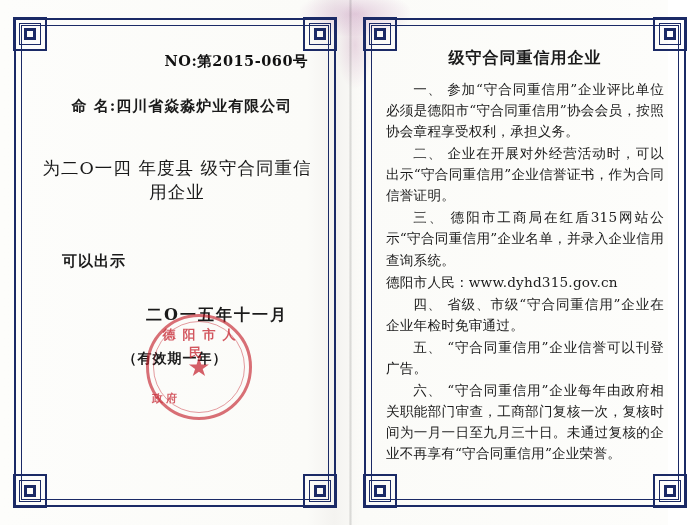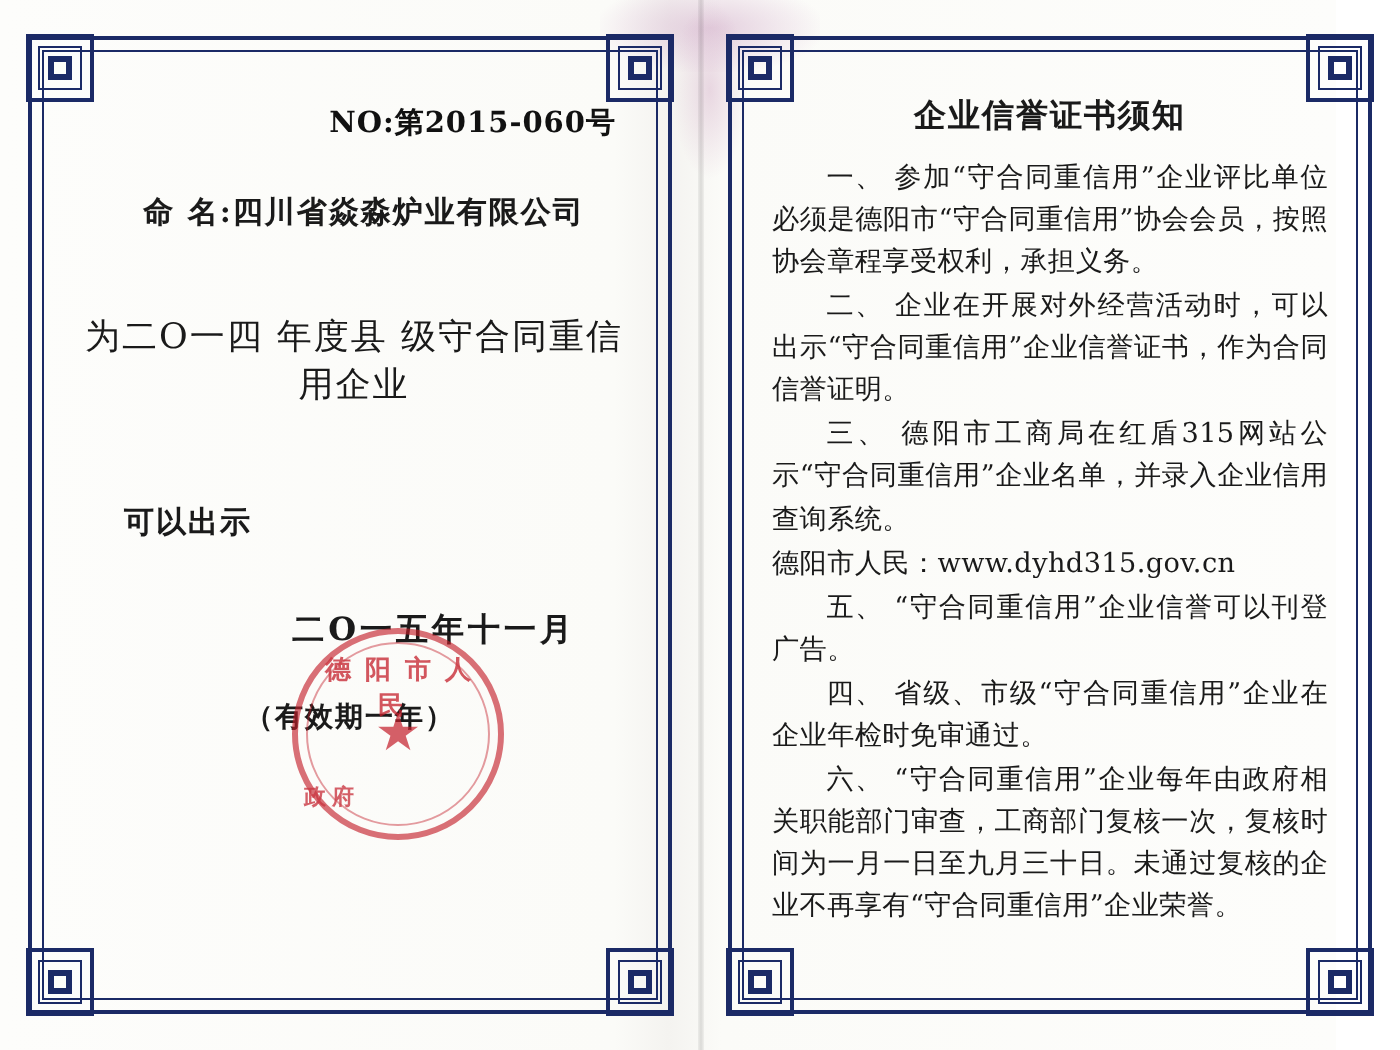--- a/index.html
+++ b/index.html
@@ -289,26 +289,26 @@
         <span class="c2"></span>
         <span class="c3"></span>
       </div>
     <div class="corner br">
         <span class="c1"></span>
         <span class="c2"></span>
         <span class="c3"></span>
       </div>
 
     <div class="content">
-      <div class="notice-title">企业信誉证书须知</div>
+      <div class="notice-title">级守合同重信用企业</div>
       <div class="notice-body">
         <p class="indent">一、 参加“守合同重信用”企业评比单位必须是德阳市“守合同重信用”协会会员，按照协会章程享受权利，承担义务。</p>
         <p class="indent">二、 企业在开展对外经营活动时，可以出示“守合同重信用”企业信誉证书，作为合同信誉证明。</p>
         <p class="indent">三、 德阳市工商局在红盾315网站公示“守合同重信用”企业名单，并录入企业信用查询系统。</p>
         <p class="url">德阳市人民：www.dyhd315.gov.cn</p>
+        <p class="indent">四、 省级、市级“守合同重信用”企业在企业年检时免审通过。</p>
         <p class="indent">五、 “守合同重信用”企业信誉可以刊登广告。</p>
-        <p class="indent">四、 省级、市级“守合同重信用”企业在企业年检时免审通过。</p>
         <p class="indent">六、 “守合同重信用”企业每年由政府相关职能部门审查，工商部门复核一次，复核时间为一月一日至九月三十日。未通过复核的企业不再享有“守合同重信用”企业荣誉。</p>
       </div>
     </div>
   </div>
 
 </div>
 
 </body></html>

